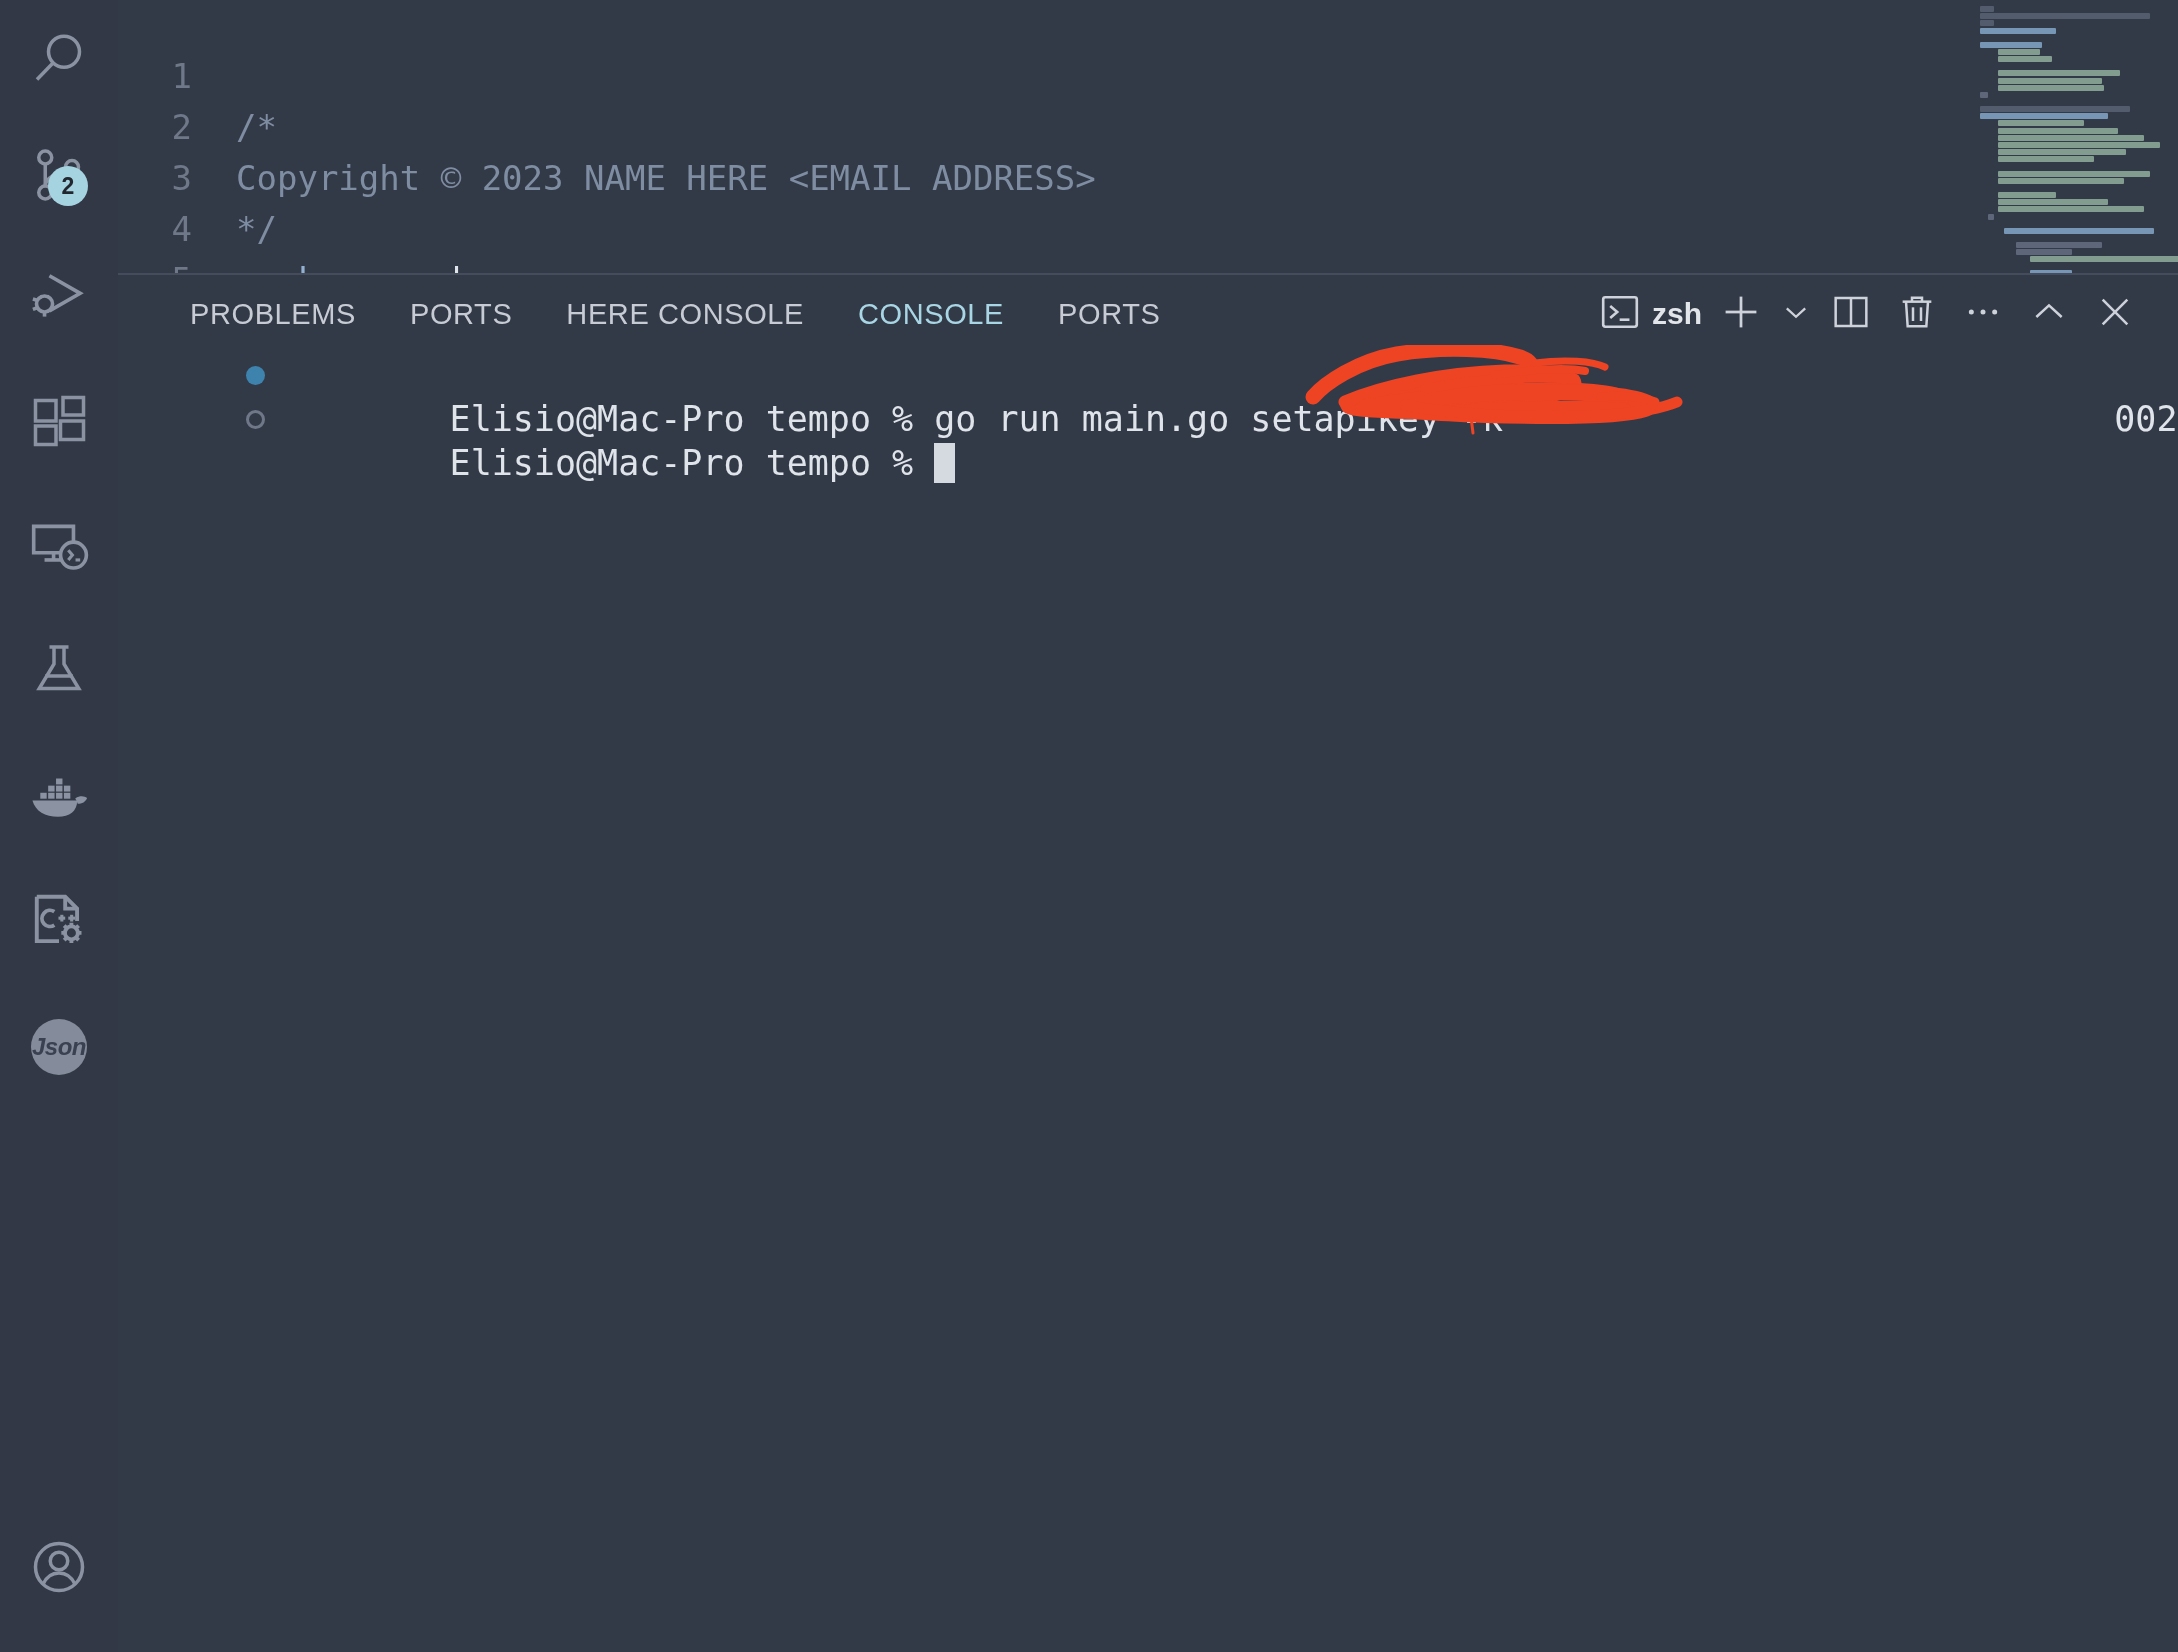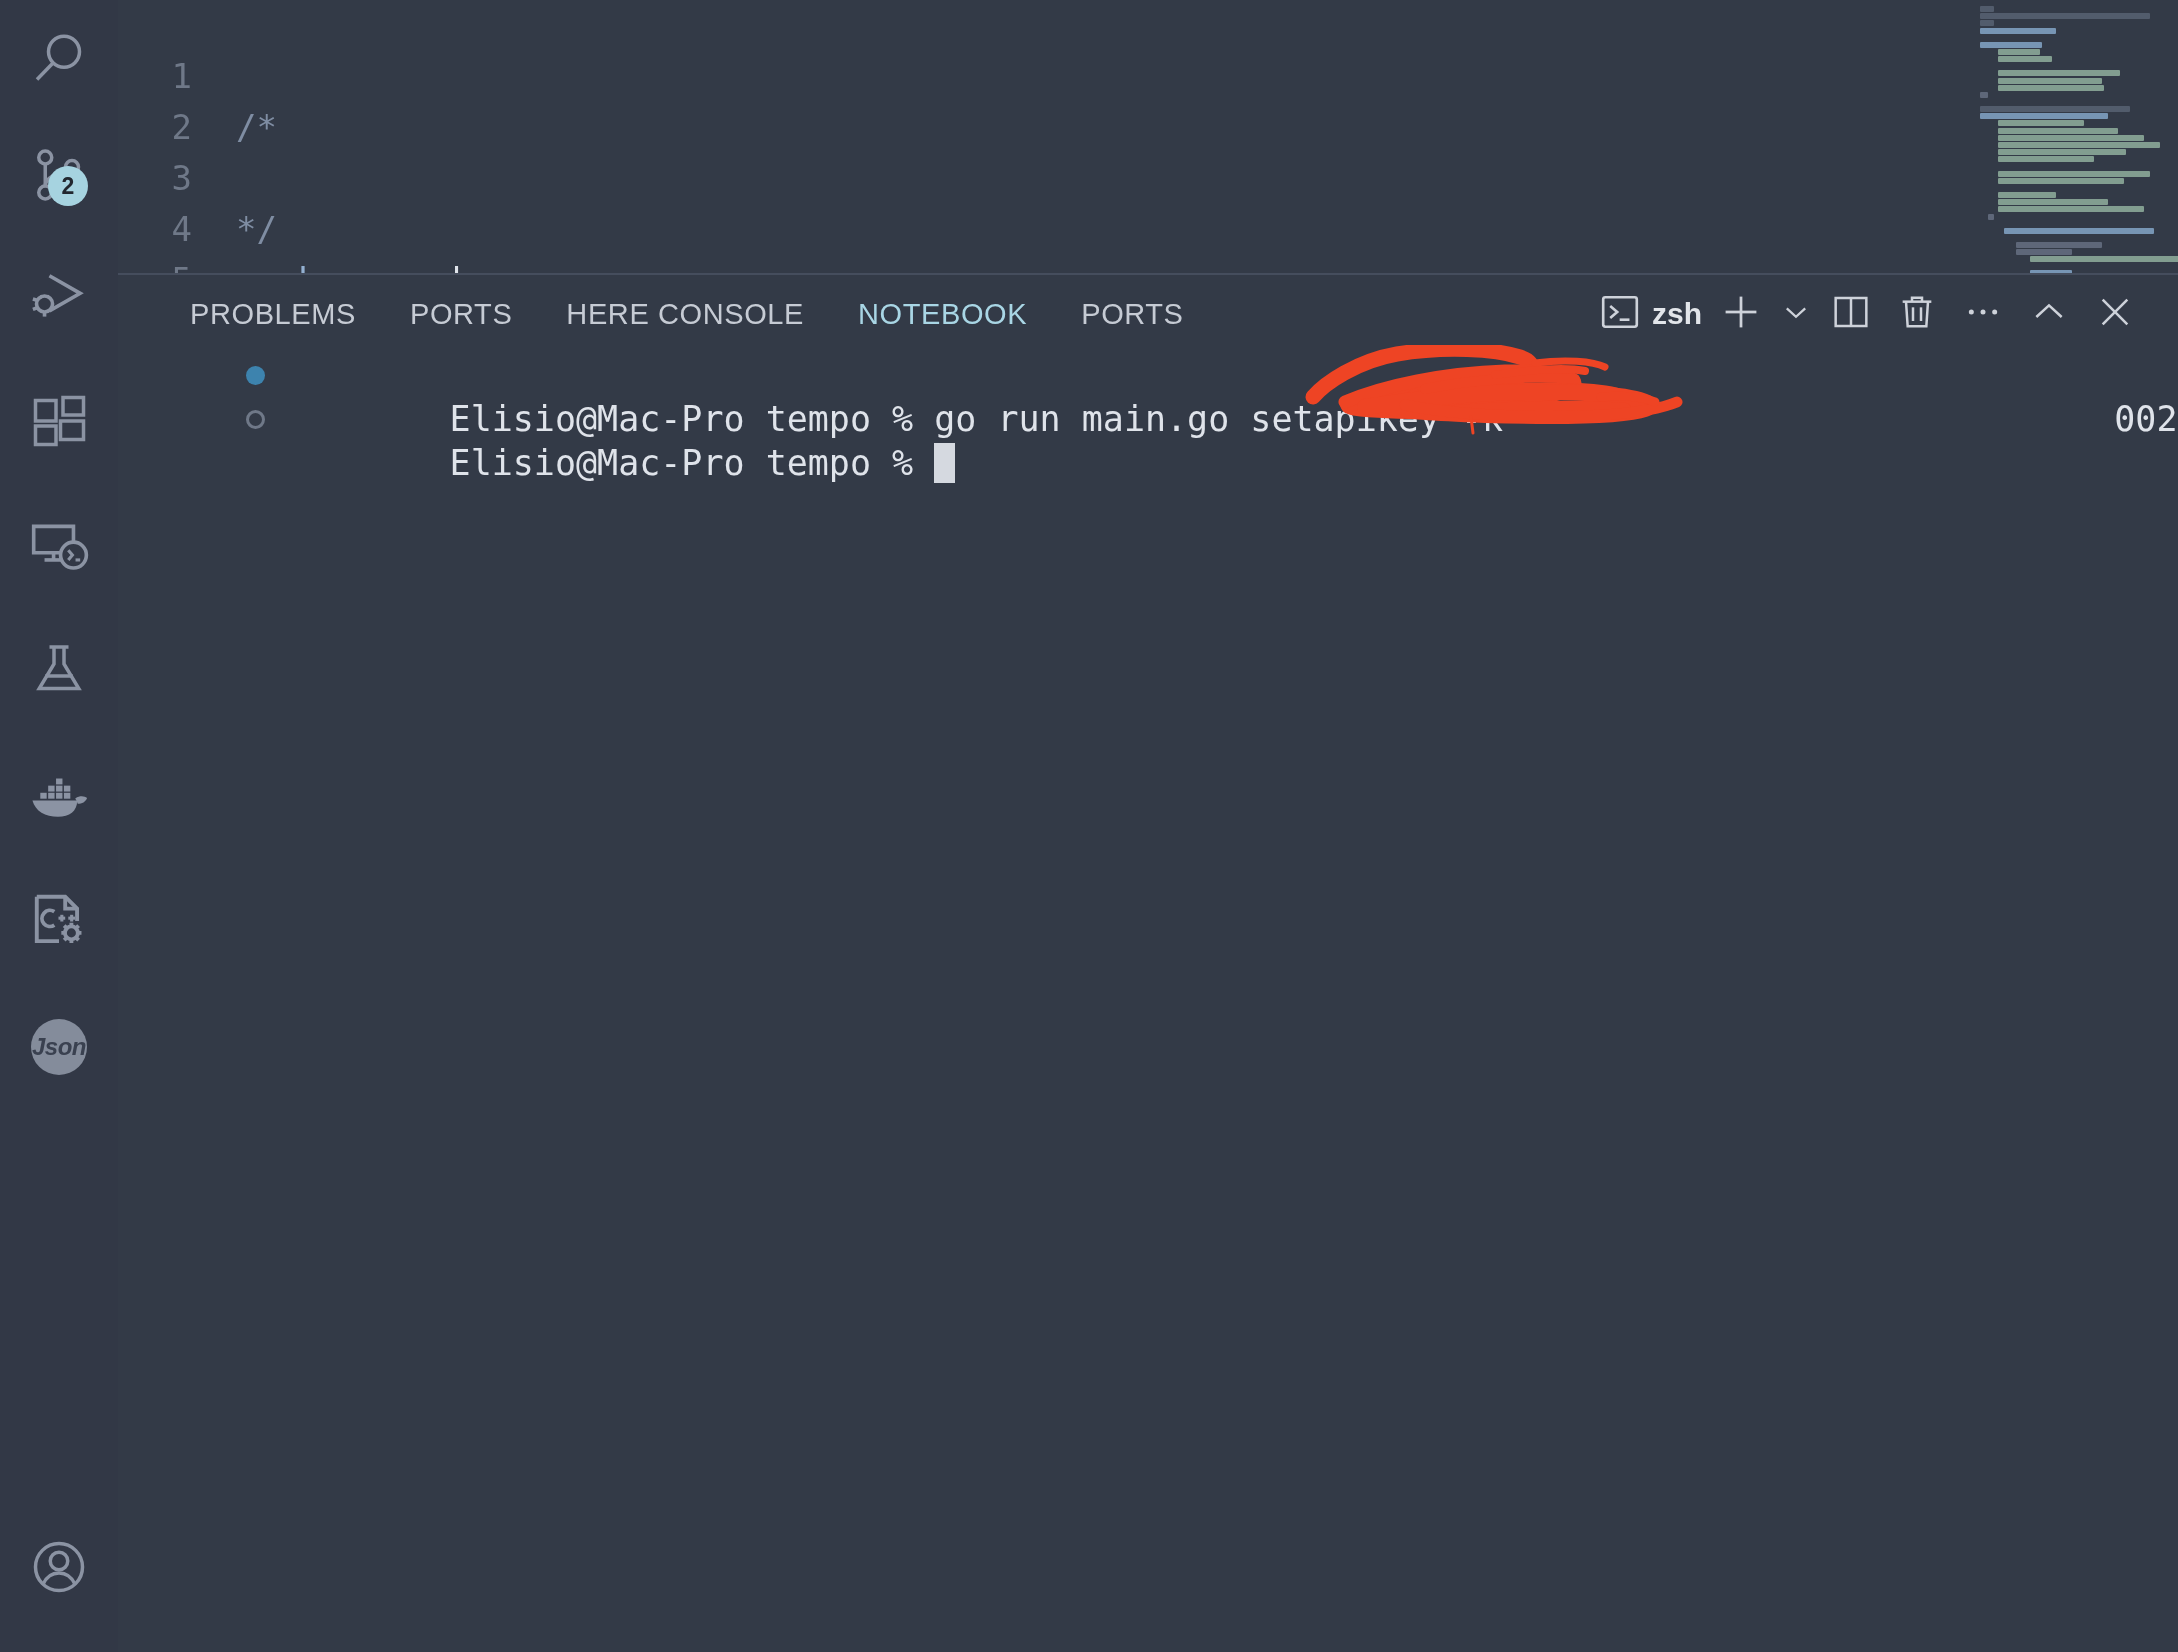--- a/index.html
+++ b/index.html
@@ -252,20 +252,21 @@
 
 <div id="app">
 
   <div id="editor">
     <div class="code-line">
       <span class="ln">1</span>
       <span class="ctext c-comment">/*</span>
     </div>
     <div class="code-line">
       <span class="ln">2</span>
+      <span class="ctext c-comment">Copyright © 2023 NAME HERE &lt;EMAIL ADDRESS&gt;</span>
     </div>
     <div class="code-line">
       <span class="ln">3</span>
       <span class="ctext c-comment">*/</span>
     </div>
     <div class="code-line">
       <span class="ln">4</span>
       <span class="ctext"><span class="c-keyword">package </span><span class="c-ident">cmd</span></span>
     </div>
     <div class="code-line">
@@ -443,21 +444,21 @@
   </div>
 
   <div id="panel">
 
     <div id="panel-header">
 
       <div id="panel-tabs">
         <div class="panel-tab">PROBLEMS</div>
         <div class="panel-tab">PORTS</div>
         <div class="panel-tab">HERE CONSOLE</div>
-        <div class="panel-tab active">NOTEBOOK</div>
+        <div class="panel-tab active">CONSOLE</div>
         <div class="panel-tab">PORTS</div>
       </div>
 
       <div id="panel-actions">
 
         <div class="pa narrow">
           <span>
             <svg width="42" height="42" viewBox="0 0 24 24" fill="none" stroke="#ced2da" stroke-width="1.5">
               <rect x="2.4" y="3.6" width="19.2" height="16.8" rx="1.2"></rect>
               <path d="M6.4 8.6 L10.4 12 L6.4 15.4"></path>

